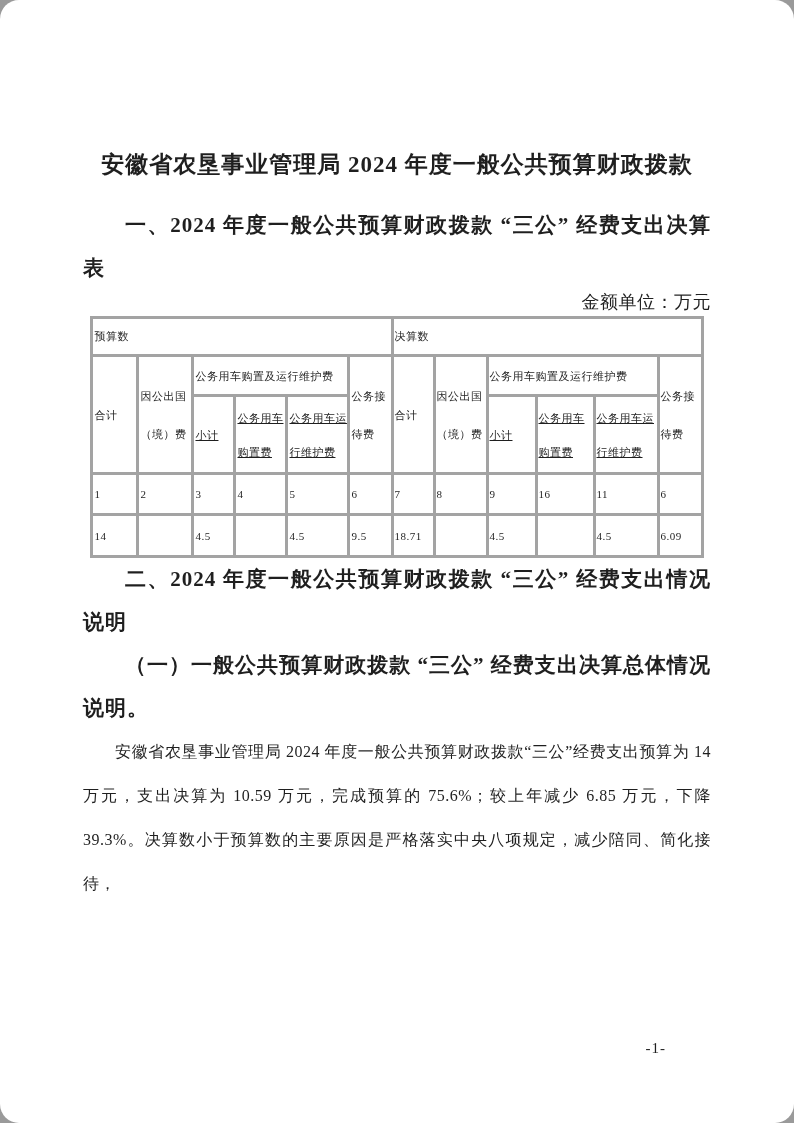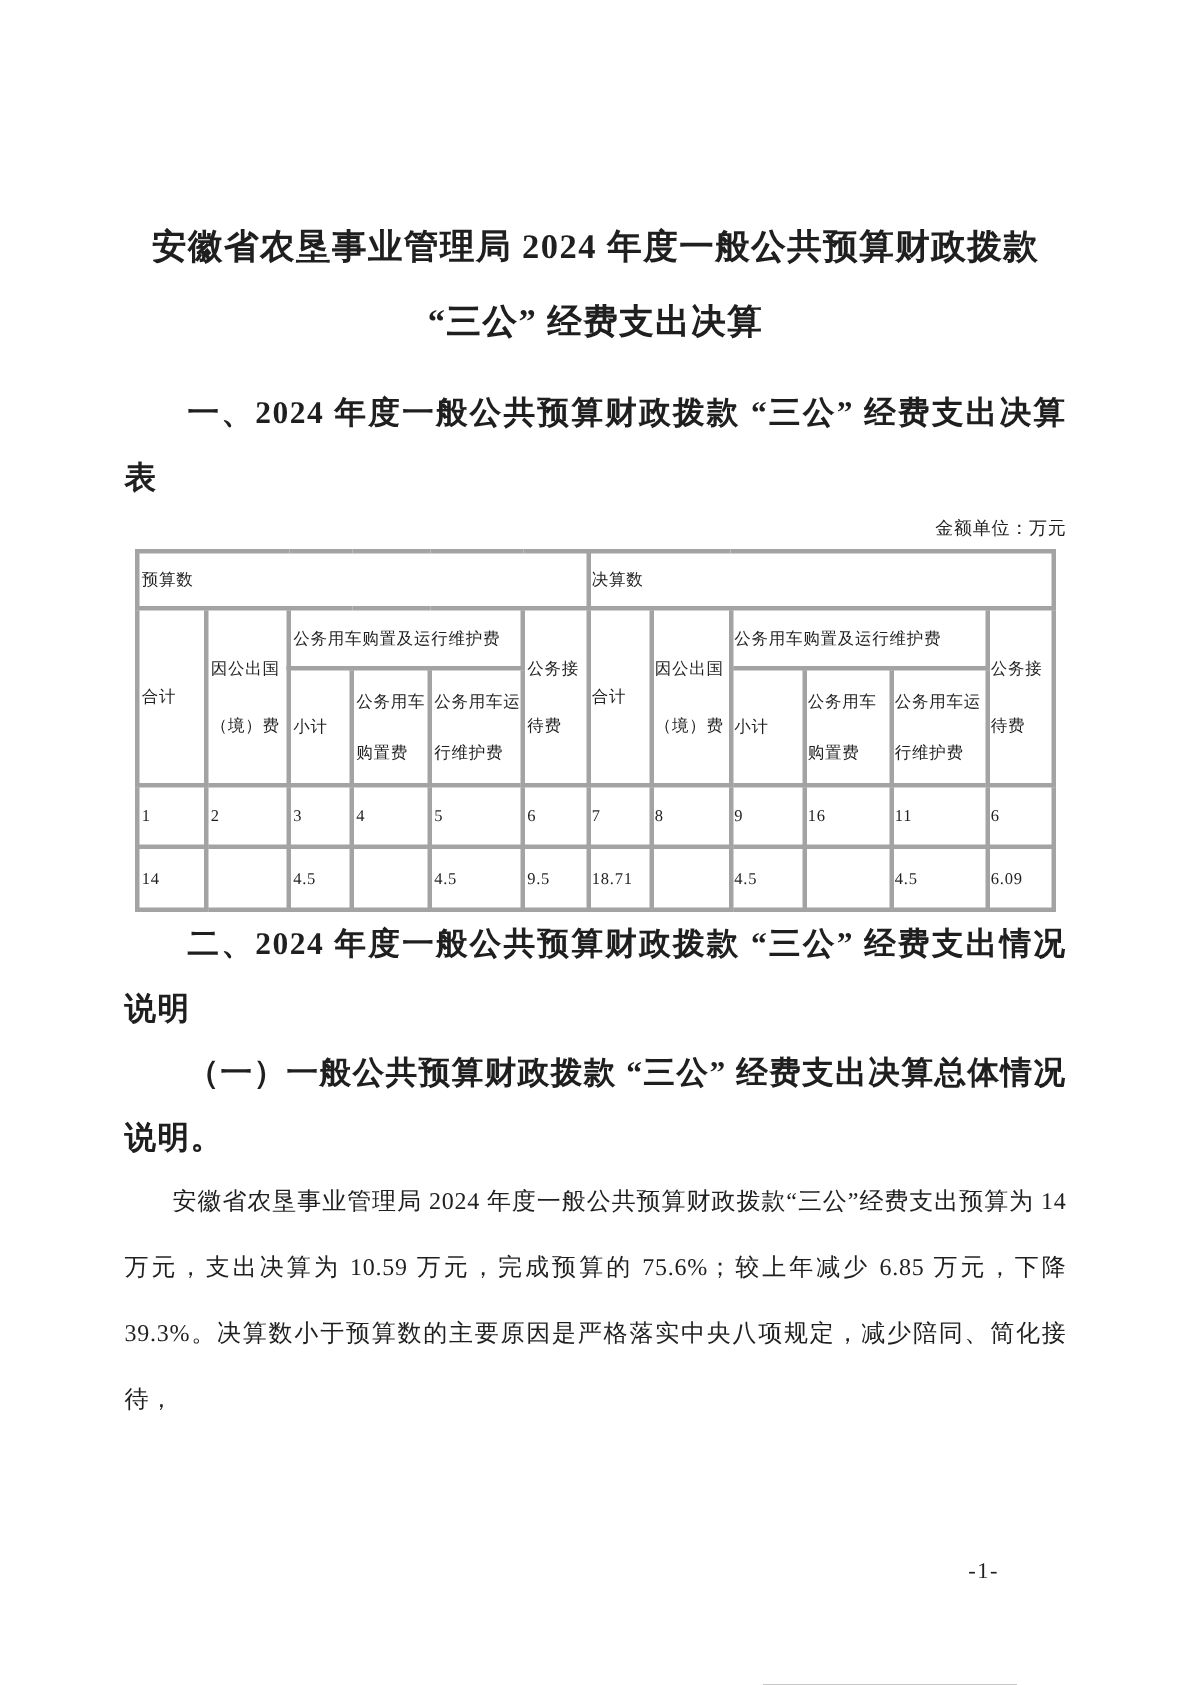--- a/index.html
+++ b/index.html
@@ -7,41 +7,42 @@
   .page {
     position: relative;
     width: 794px;
     height: 1123px;
     margin: 0 auto;
     background: #ffffff;
     color: #1f1f1f;
     font-family: "Liberation Serif", "DejaVu Serif", serif;
     padding: 140px 83px 0 83px;
     overflow: hidden;
+    border-radius: 19px;
   }
   .doc-title {
     text-align: center;
     font-size: 23px;
     font-weight: bold;
     letter-spacing: 1px;
     line-height: 50px;
     margin-bottom: 14px;
   }
   .doc-title .tline { display: block; }
   .heading {
     font-size: 21px;
     font-weight: bold;
     letter-spacing: 1px;
     line-height: 43px;
     text-indent: 2em;
     text-align: justify;
   }
   .unit-label {
     text-align: right;
-    font-size: 12px;
+    font-size: 18px;
     line-height: 20px;
     margin-top: 2px;
     letter-spacing: 0.5px;
   }
   table.sgt {
     width: 610px;
     margin: 4px auto 0 auto;
     border-collapse: collapse;
     table-layout: fixed;
     border: 1.5px solid #2a2a2a;
@@ -55,21 +56,21 @@
     letter-spacing: 0.5px;
     overflow: hidden;
   }
   tr.r1 { height: 38px; }
   tr.r2a { height: 40px; }
   tr.r2b { height: 78px; }
   tr.r3 { height: 41px; }
   tr.r4 { height: 42px; }
   td.grp { font-size: 13.5px; letter-spacing: 2px; }
   td.hdr { white-space: pre; line-height: 38px; }
-  td.hdr2 { white-space: pre; line-height: 34px; }
+  td.hdr2 { white-space: pre; line-height: 34px; text-decoration: underline; }
   td.veh { white-space: nowrap; line-height: 18px; }
   td.num { font-size: 13px; }
   td.val { font-size: 13.5px; letter-spacing: 0; }
   .table-note {
     margin-top: 3px;
     font-size: 13.5px;
     line-height: 22.5px;
     text-align: justify;
     letter-spacing: 0.2px;
   }
@@ -88,21 +89,20 @@
     letter-spacing: 1px;
   }
 </style>
 </head>
 <body>
 
 <div class="page">
 
   <h1 class="doc-title">
     <span class="tline">安徽省农垦事业管理局 2024 年度一般公共预算财政拨款</span>
-    <span class="tline">“三公” 经费支出决算</span>
   </h1>
 
   <p class="heading">一、2024 年度一般公共预算财政拨款 “三公” 经费支出决算表</p>
 
   <div class="unit-label">金额单位：万元</div>
 
   <table class="sgt">
     <colgroup>
       <col style="width:46px">
         <col style="width:55px">

